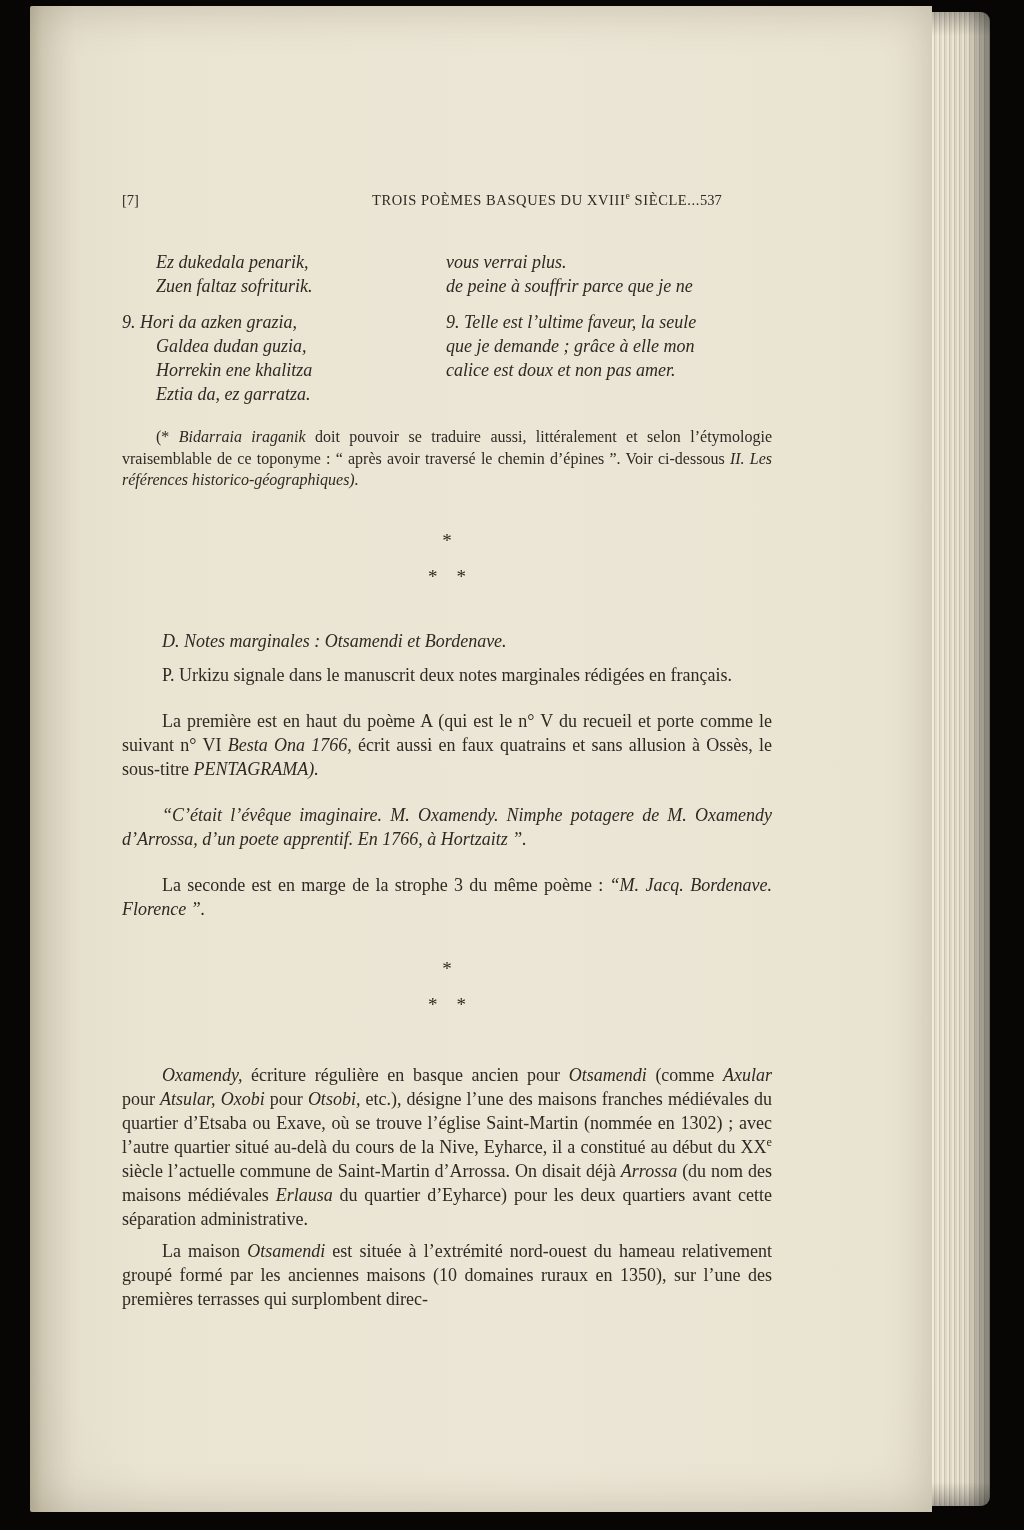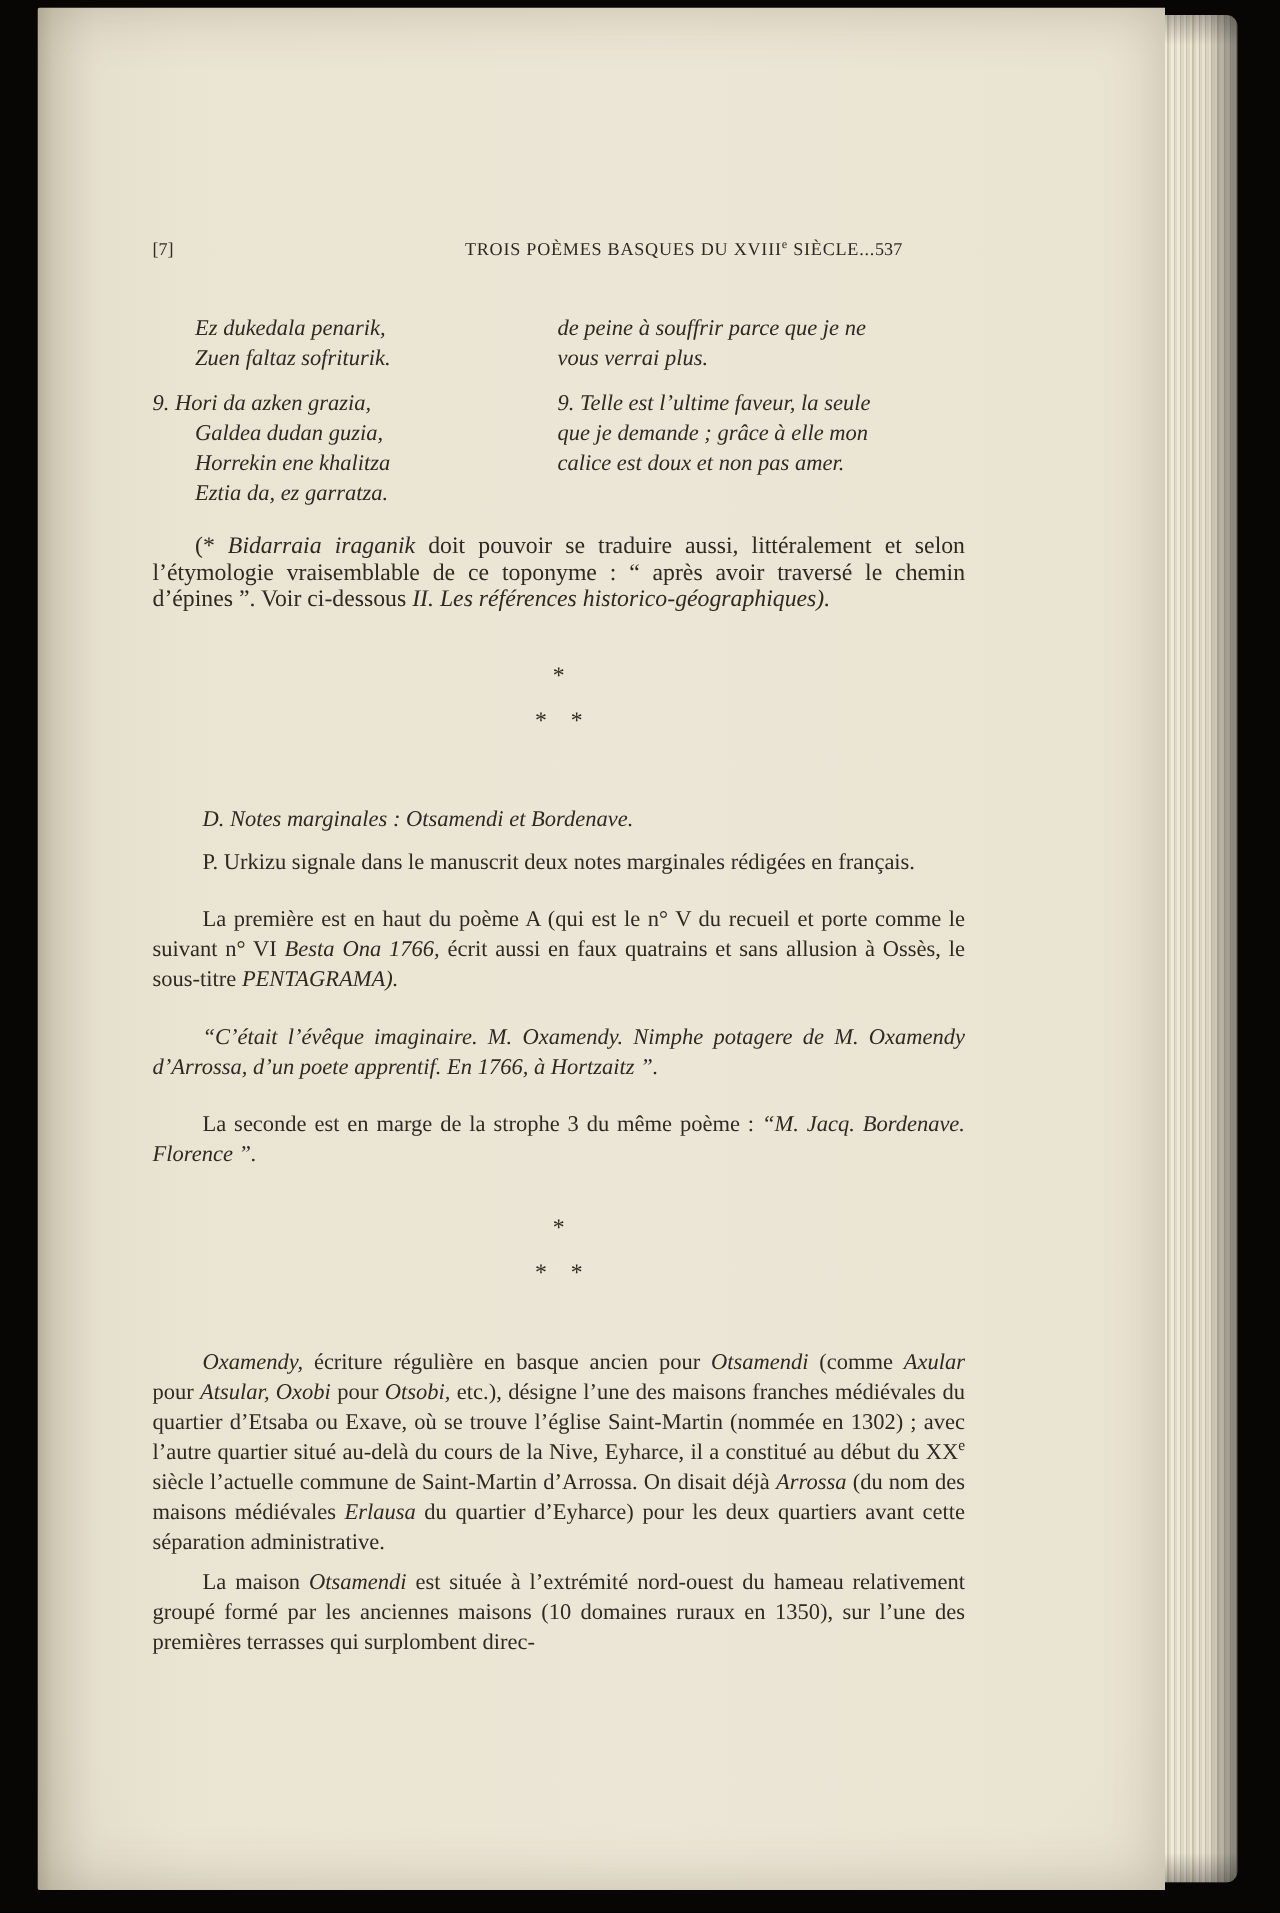--- a/index.html
+++ b/index.html
@@ -37,28 +37,28 @@
   .header .bracket{width:72px;letter-spacing:0;}
   .header .title{flex:1;text-align:right;}
   .header .pagenum{width:72px;text-align:left;letter-spacing:0;}
 
   .stanza{display:flex;margin-bottom:12px;font-style:italic;}
   .col-basque{width:324px;flex:none;}
   .col-french{flex:1;}
   .pad-all .vline{padding-left:34px;}
   .pad-cont .vline:not(:first-child){padding-left:34px;}
 
-  .footnote{margin-top:20px;font-size:19px;line-height:21.5px;text-align:justify;text-indent:34px;}
+  .footnote{margin-top:20px;font-size:16px;line-height:21.5px;text-align:justify;text-indent:34px;}
 
   .sep{text-align:center;font-size:19px;line-height:24px;}
   .sep-first{margin-top:38px;}
   .sep-second{margin-top:36px;}
   .sep-line2{margin-top:12px;}
 
-  .heading{margin-top:54px;text-indent:40px;}
+  .heading{margin-top:40px;text-indent:40px;}
   .para{margin-top:22px;text-align:justify;text-indent:40px;}
   .para.first{margin-top:10px;}
   .para.oxa{margin-top:46px;}
   .para.maison{margin-top:8px;}
 </style>
 </head>
 <body>
 
 <div class="book">
   <div class="page">
@@ -69,22 +69,22 @@
         <span class="title"><span>TROIS POÈMES BASQUES DU XVIII</span><sup>e</sup><span> SIÈCLE...</span></span>
         <span class="pagenum">537</span>
       </div>
 
       <div class="stanza">
         <div class="col-basque pad-all">
             <div class="vline">Ez dukedala penarik,</div>
             <div class="vline">Zuen faltaz sofriturik.</div>
           </div>
         <div class="col-french">
+            <div class="vline">vous verrai plus.</div>
             <div class="vline">de peine à souffrir parce que je ne</div>
-            <div class="vline">vous verrai plus.</div>
           </div>
       </div>
 
       <div class="stanza">
         <div class="col-basque pad-cont">
             <div class="vline">9. Hori da azken grazia,</div>
             <div class="vline">Galdea dudan guzia,</div>
             <div class="vline">Horrekin ene khalitza</div>
             <div class="vline">Eztia da, ez garratza.</div>
           </div>

